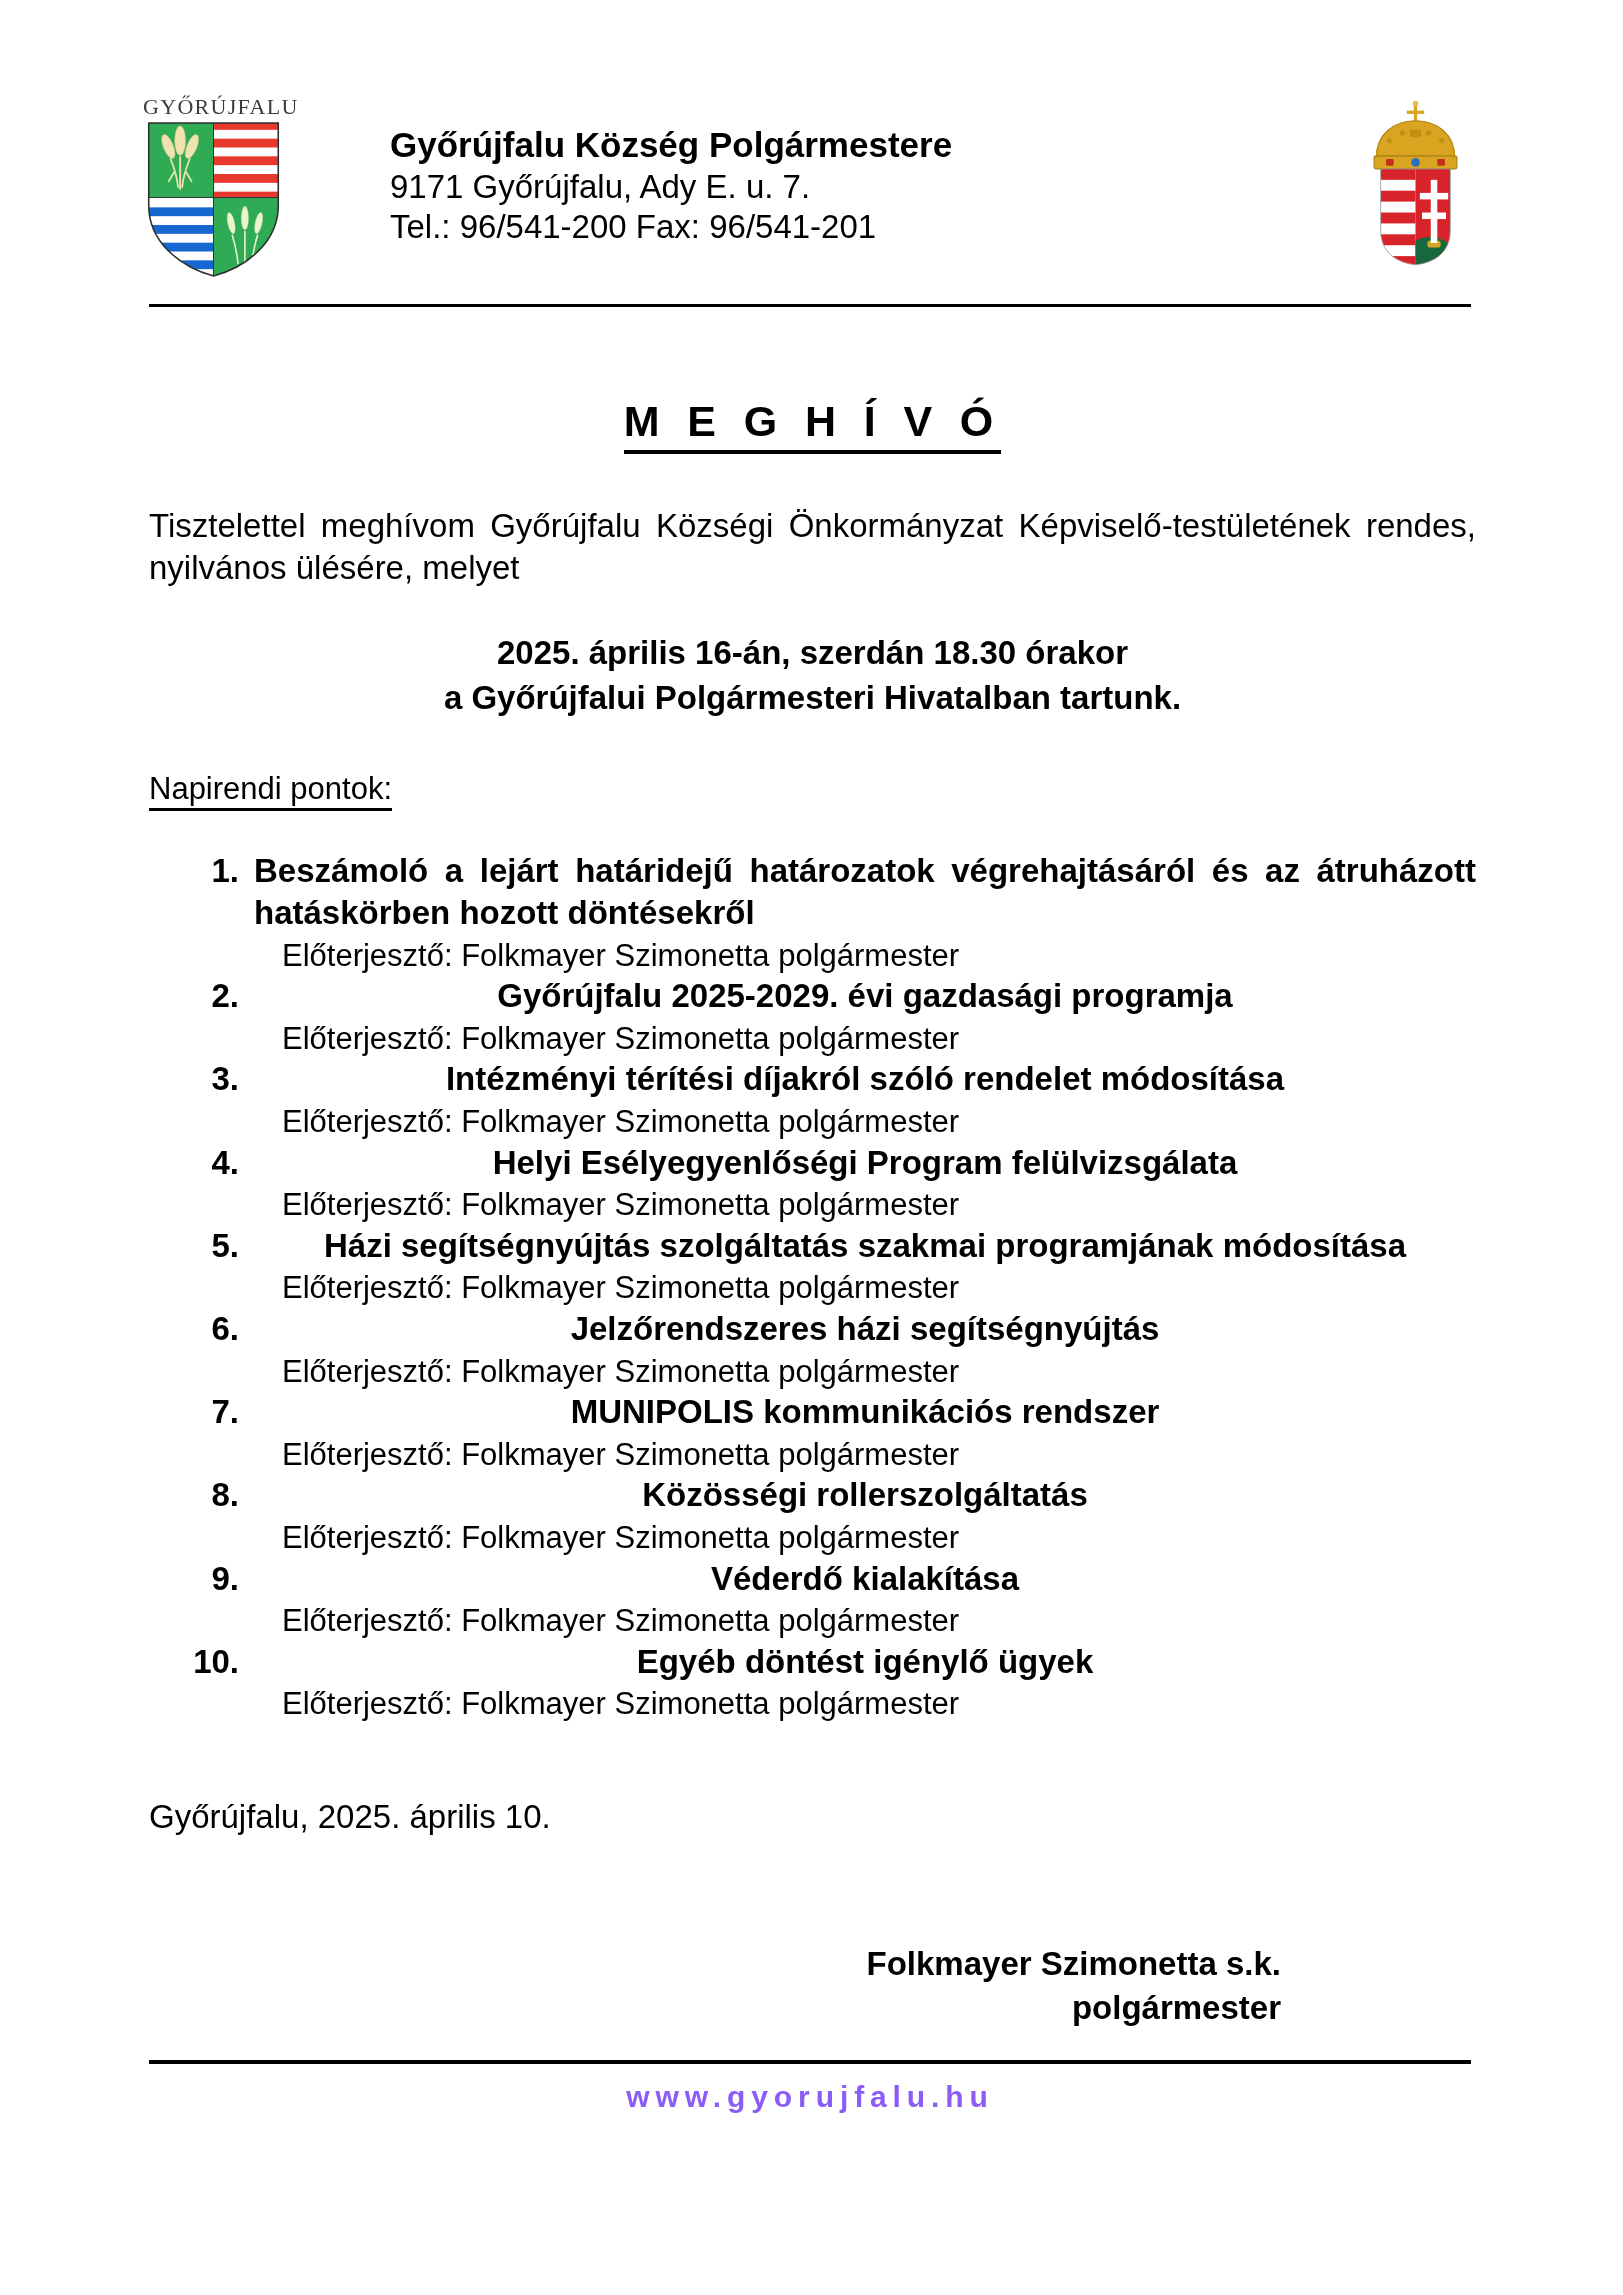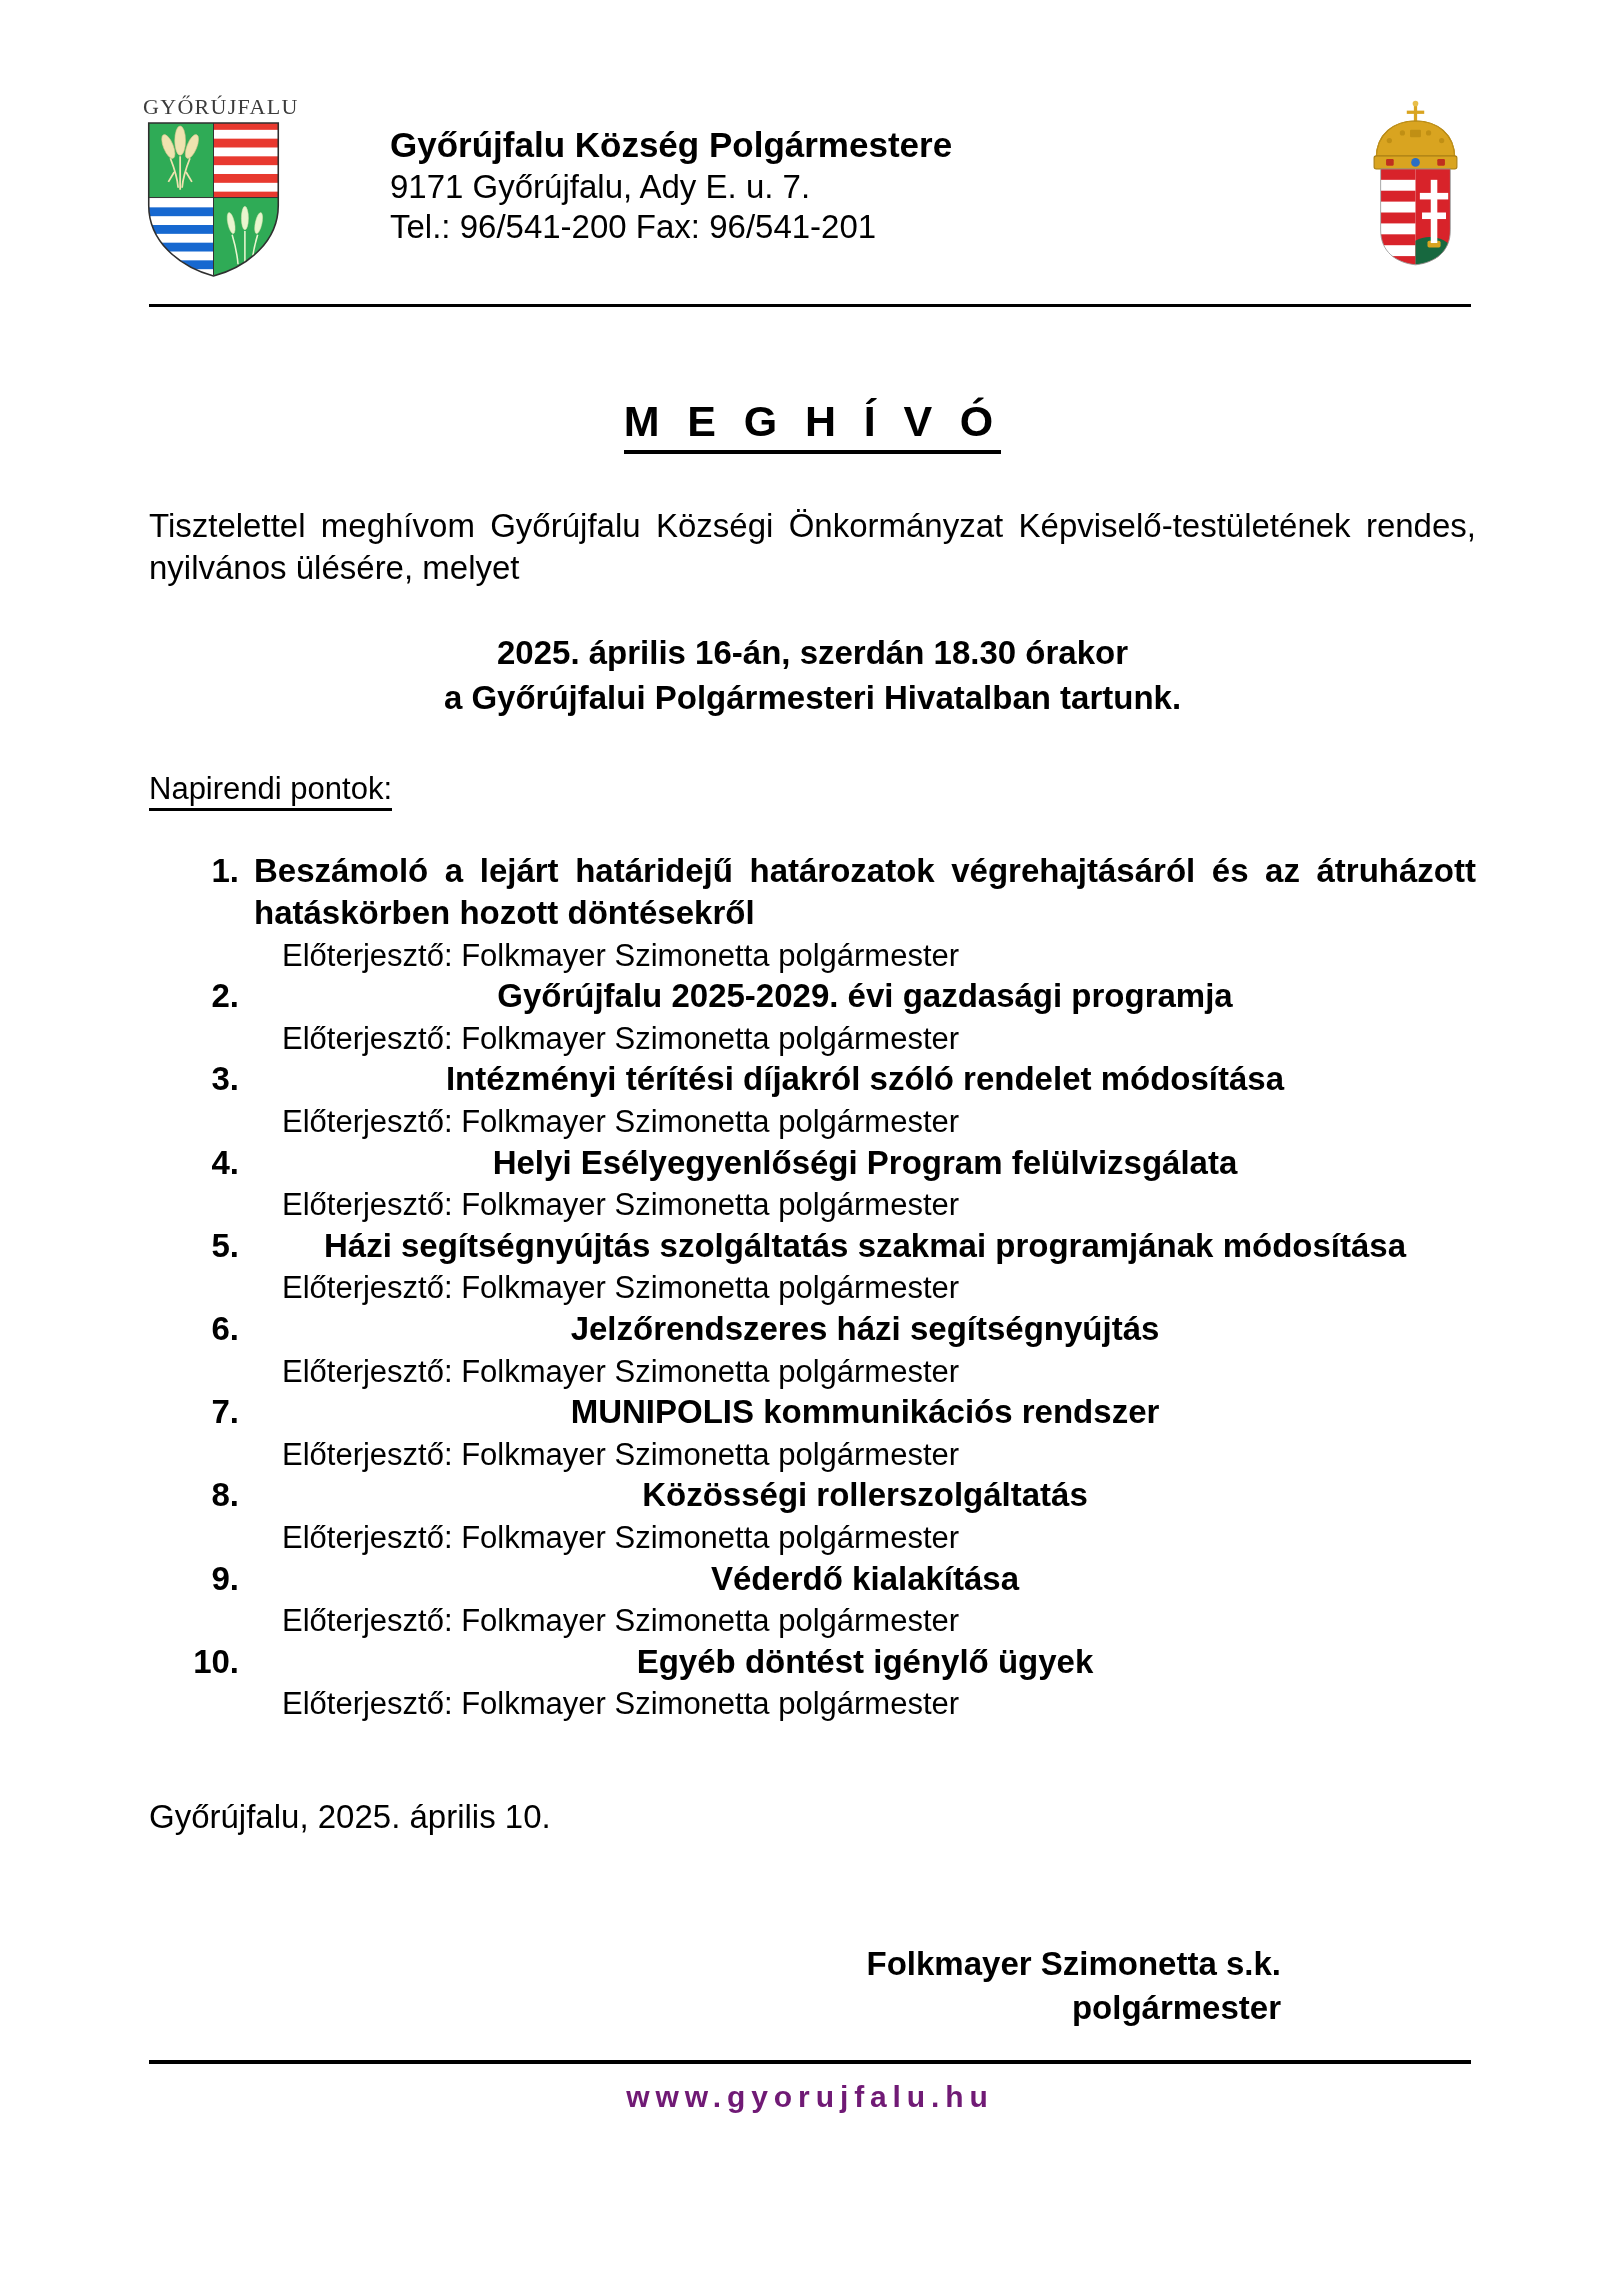--- a/index.html
+++ b/index.html
@@ -378,16 +378,16 @@
     <div class="place-date">Győrújfalu, 2025. április 10.</div>
 
     <div class="signature">
       <div>Folkmayer Szimonetta s.k.</div>
       <div>polgármester</div>
     </div>
 
   </div>
 
   <div class="rule-bottom"></div>
-  <div class="footer-url" style="color: #701a75;">www.gyorujfalu.hu</div>
+  <div class="footer-url" style="color: #8b5cf6;">www.gyorujfalu.hu</div>
 
 </div>
 
 
 </body></html>

